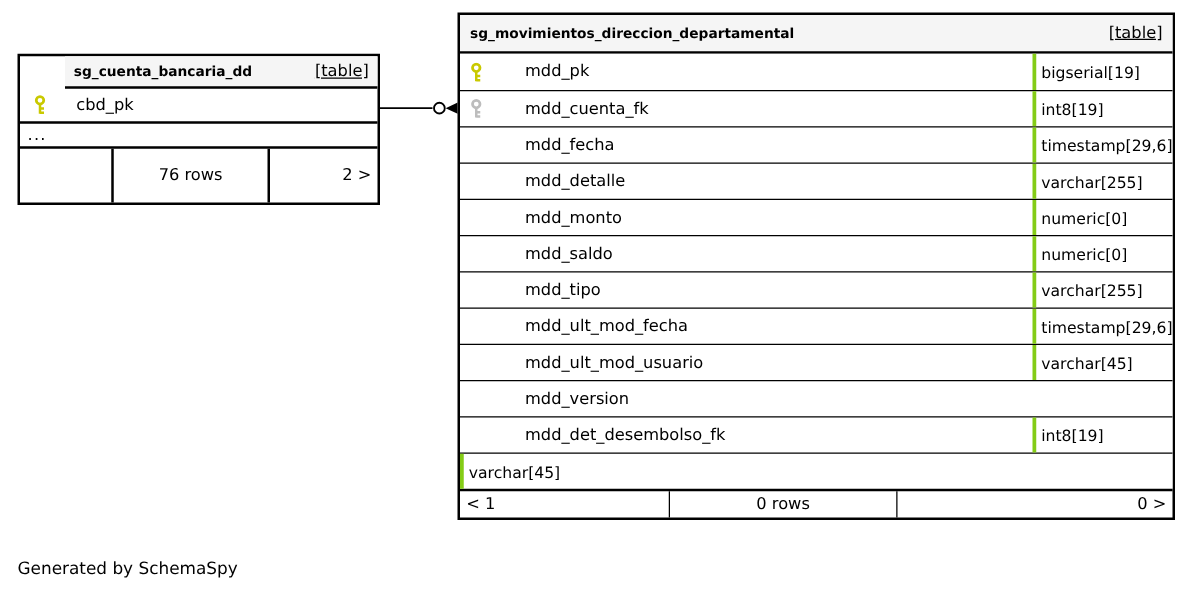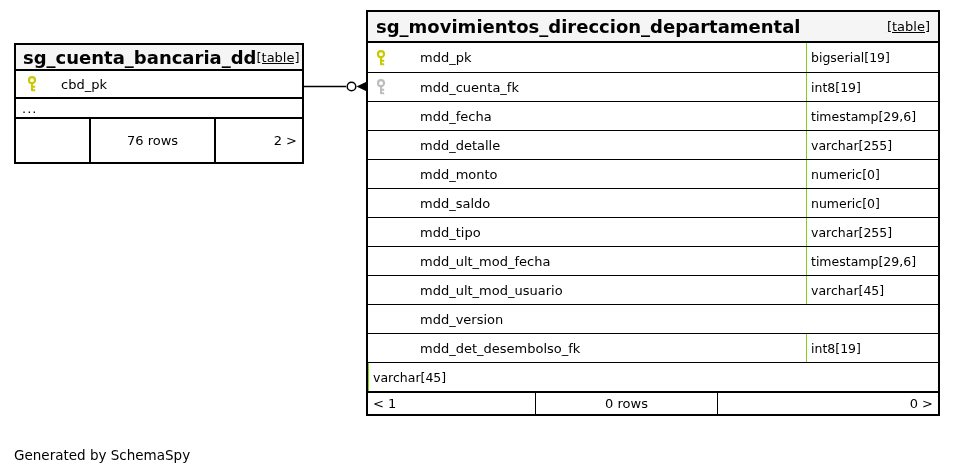--- a/index.html
+++ b/index.html
@@ -19,35 +19,35 @@
   }
   #left-table  { left: 14px;  top: 43px; width: 290px; }
   #right-table { left: 366px; top: 10px; width: 574px; }
 
   .tbl-header {
     display: flex; justify-content: space-between; align-items: center;
     background: #f5f5f5;
     border-bottom: 2px solid #000;
     padding: 0 7px;
   }
-  #left-table  .tbl-header { height: 26px; }
+  #left-table  .tbl-header { height: 26px; margin-left: 36px; }
   #right-table .tbl-header { height: 31px; padding: 0 8px; }
-  .tbl-title { font-weight: bold; font-size: 18px; }
+  .tbl-title { font-weight: bold; font-size: 11px; }
   .tbl-badge { font-size: 13px; text-decoration: underline; }
 
   .col-row { display: flex; align-items: stretch; background: #fff; }
   #right-table .rows .col-row { height: 29px; }
   #right-table .rows .col-row + .col-row { border-top: 1px solid #000; }
 
   .name-cell {
     flex: 1; display: flex; align-items: center;
     padding-left: 8px; overflow: hidden; white-space: nowrap; gap: 27px;
   }
   .type-cell {
-    width: 132px; border-left: 1px solid #84cc16;
+    width: 112px; border-left: 3px solid #84cc16;
     display: flex; align-items: center; padding-left: 4px;
     white-space: nowrap; font-size: 12.5px;
   }
   .col-name { font-size: 13px; }
 
   svg.key { width: 10px; height: 16px; margin-right: 7px; flex: 0 0 10px; }
   .primary-key { color: #c9c900; }
   .foreign-key { color: #bdbdbd; }
   .no-icon    { visibility: hidden; }
 

